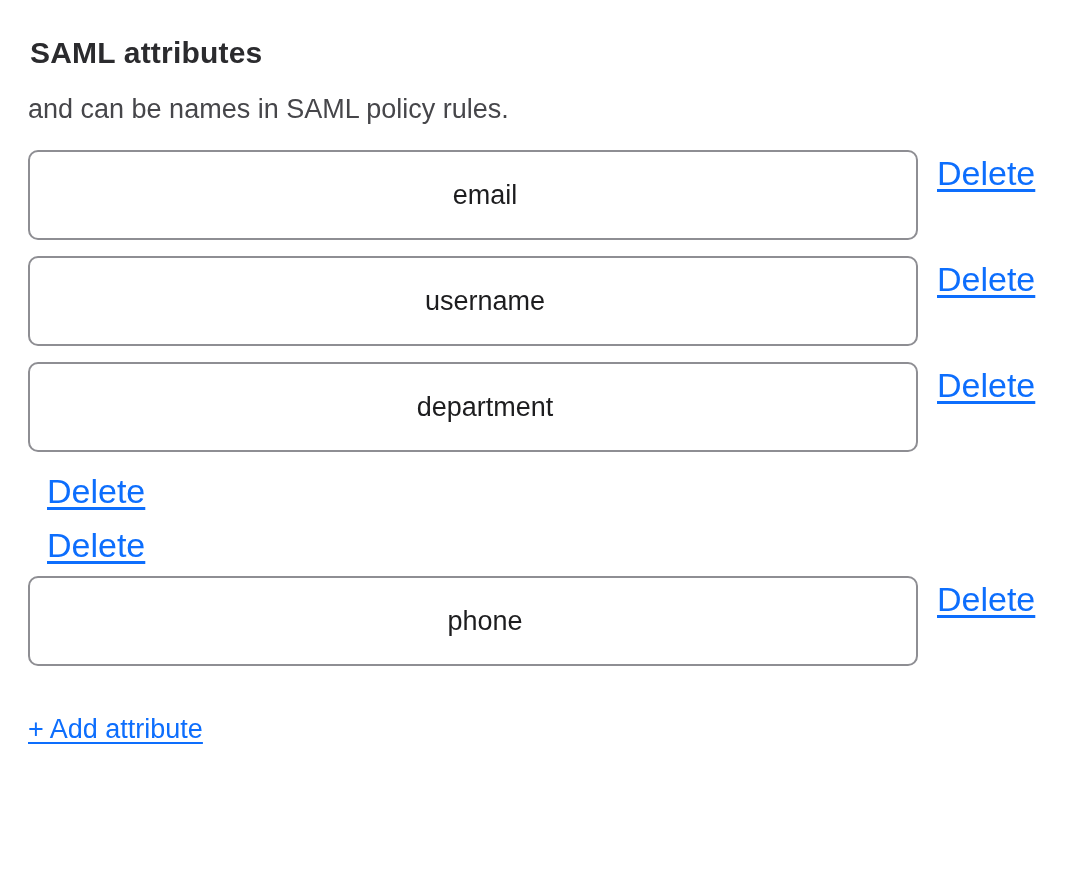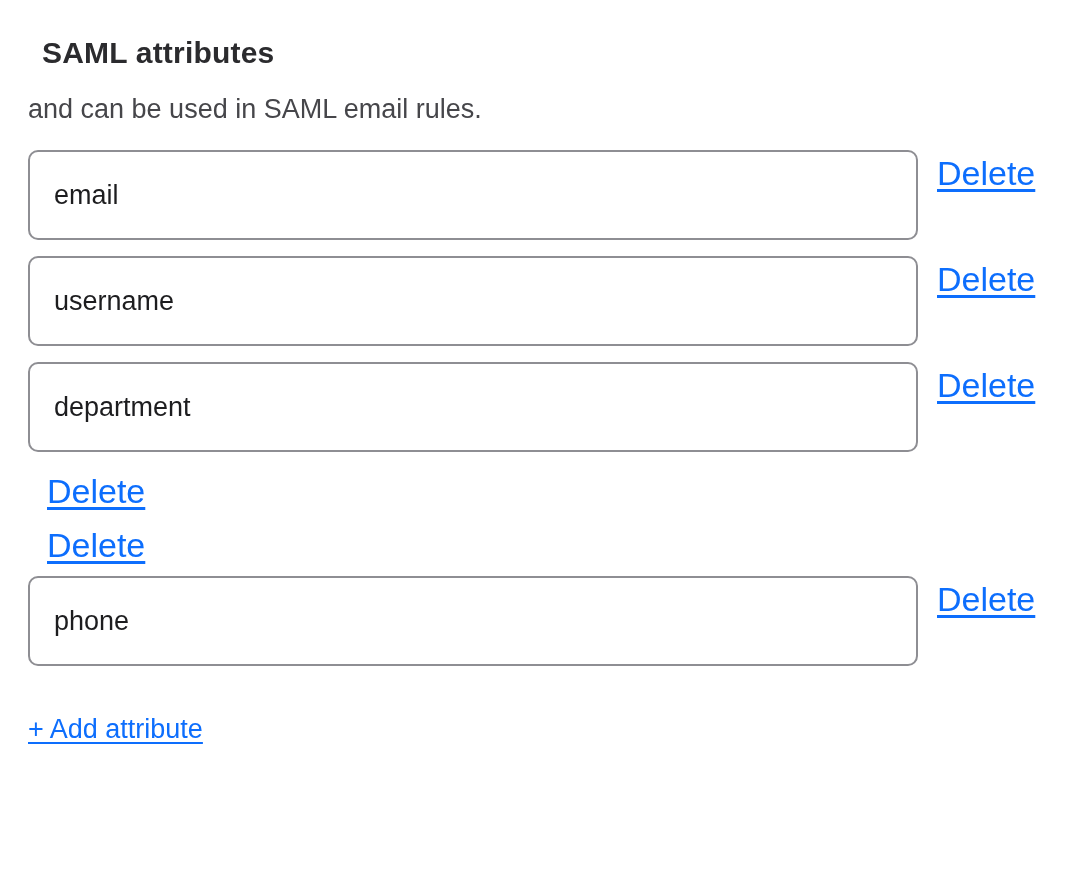--- a/index.html
+++ b/index.html
@@ -11,21 +11,21 @@
     overflow: hidden;
   }
   .page {
     padding: 36px 0 0 28px;
   }
   .page-title {
     font-size: 30px;
     font-weight: 700;
     color: #2b2b2e;
     letter-spacing: 0.2px;
-    margin-left: 14px;
+    margin-left: 2px;
   }
   .description {
     margin-top: 18px;
     margin-bottom: 20px;
     font-size: 27px;
     line-height: 42px;
     color: #46464a;
     max-width: 1030px;
   }
   .attr-row {
@@ -37,20 +37,21 @@
     width: 890px;
     height: 90px;
     border: 2px solid #8e8e93;
     border-radius: 10px;
     padding: 0 0 0 24px;
     font-family: "Liberation Sans", sans-serif;
     font-size: 27px;
     color: #1d1d1f;
     background: #ffffff;
     outline: none;
+    text-align: center;
   }
   a, .link {
     color: #0d6efd;
     text-decoration: underline;
     text-underline-offset: 4px;
     cursor: pointer;
   }
   .delete-link {
     display: inline-block;
     margin-left: 19px;
@@ -66,21 +67,21 @@
   }
 </style>
 </head>
 <body>
 
 <div class="page">
 
   <h2 class="page-title">SAML attributes</h2>
 
   <div class="description">
-    <div>and can be used in SAML email rules.</div>
+    <div>and can be names in SAML policy rules.</div>
   </div>
 
   <div>
 
     <div class="attr-row">
       <input class="attr-input" type="text" value="email" style="">
       <a class="delete-link">Delete</a>
     </div>
 
     <div class="attr-row">

